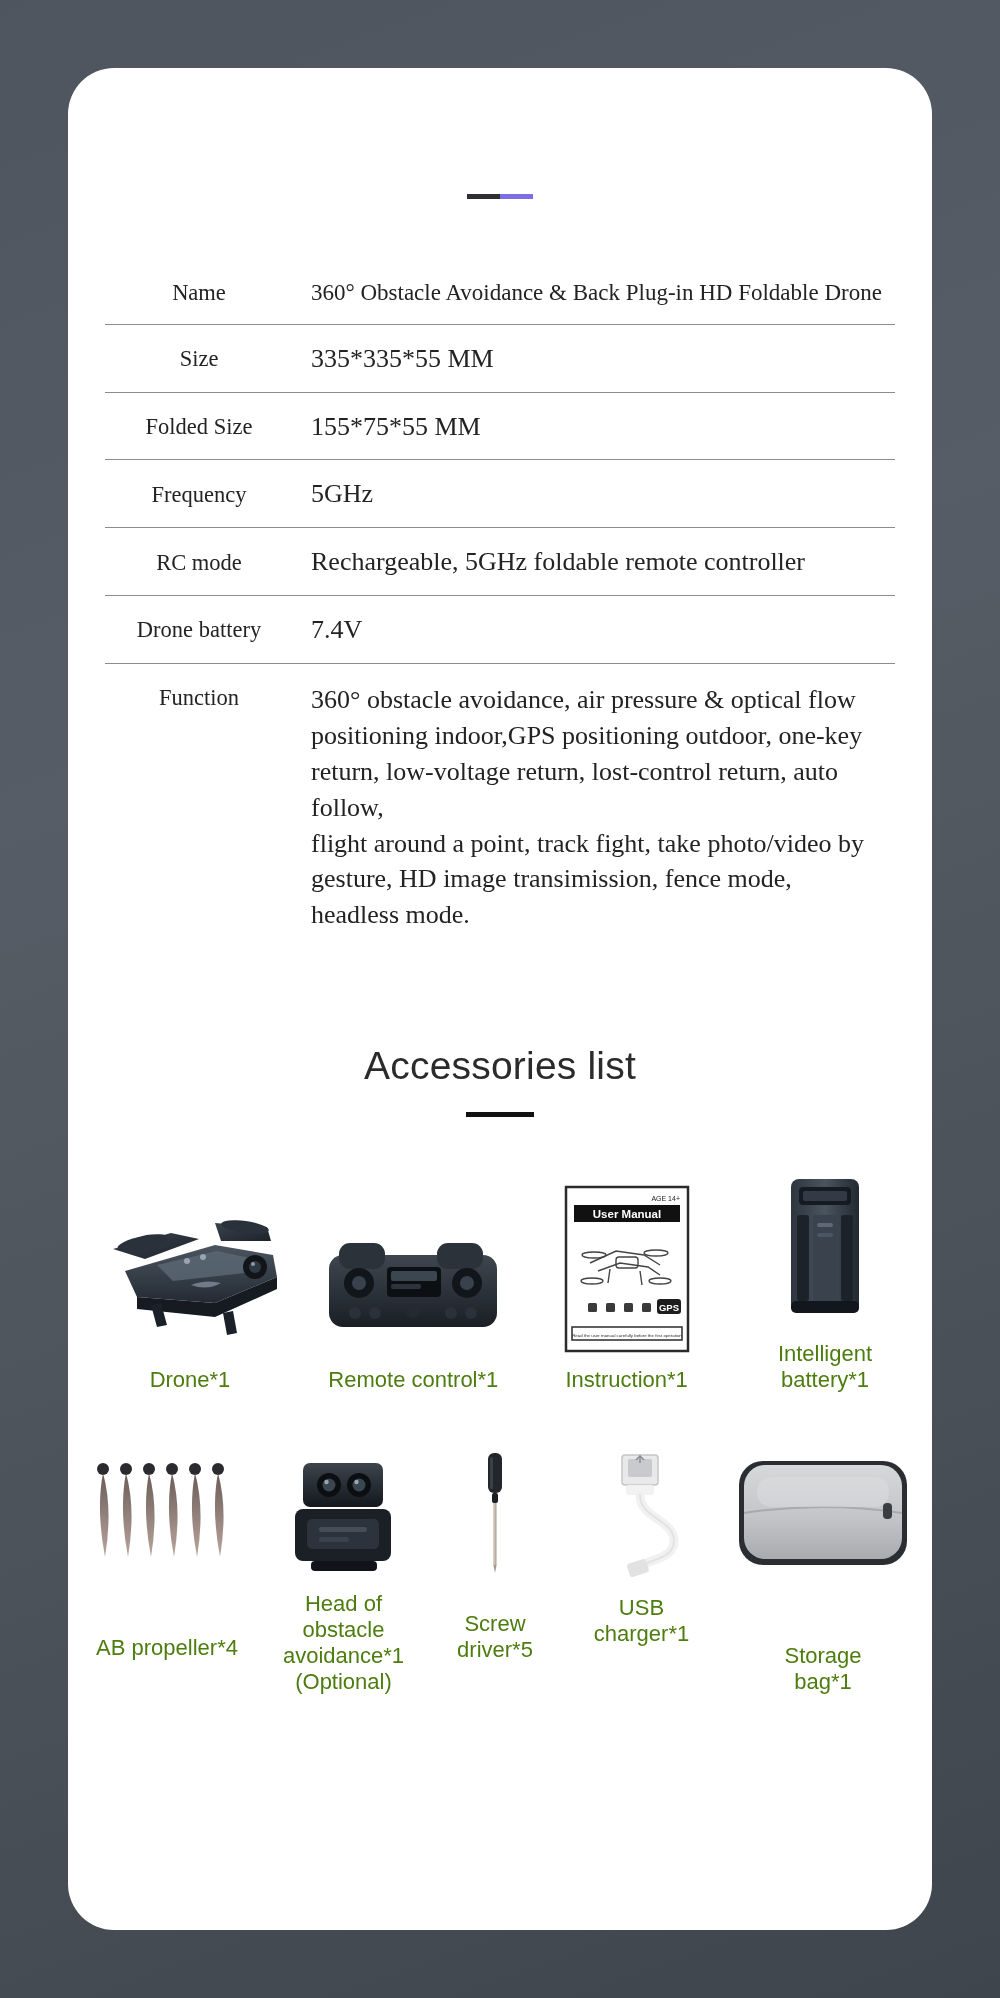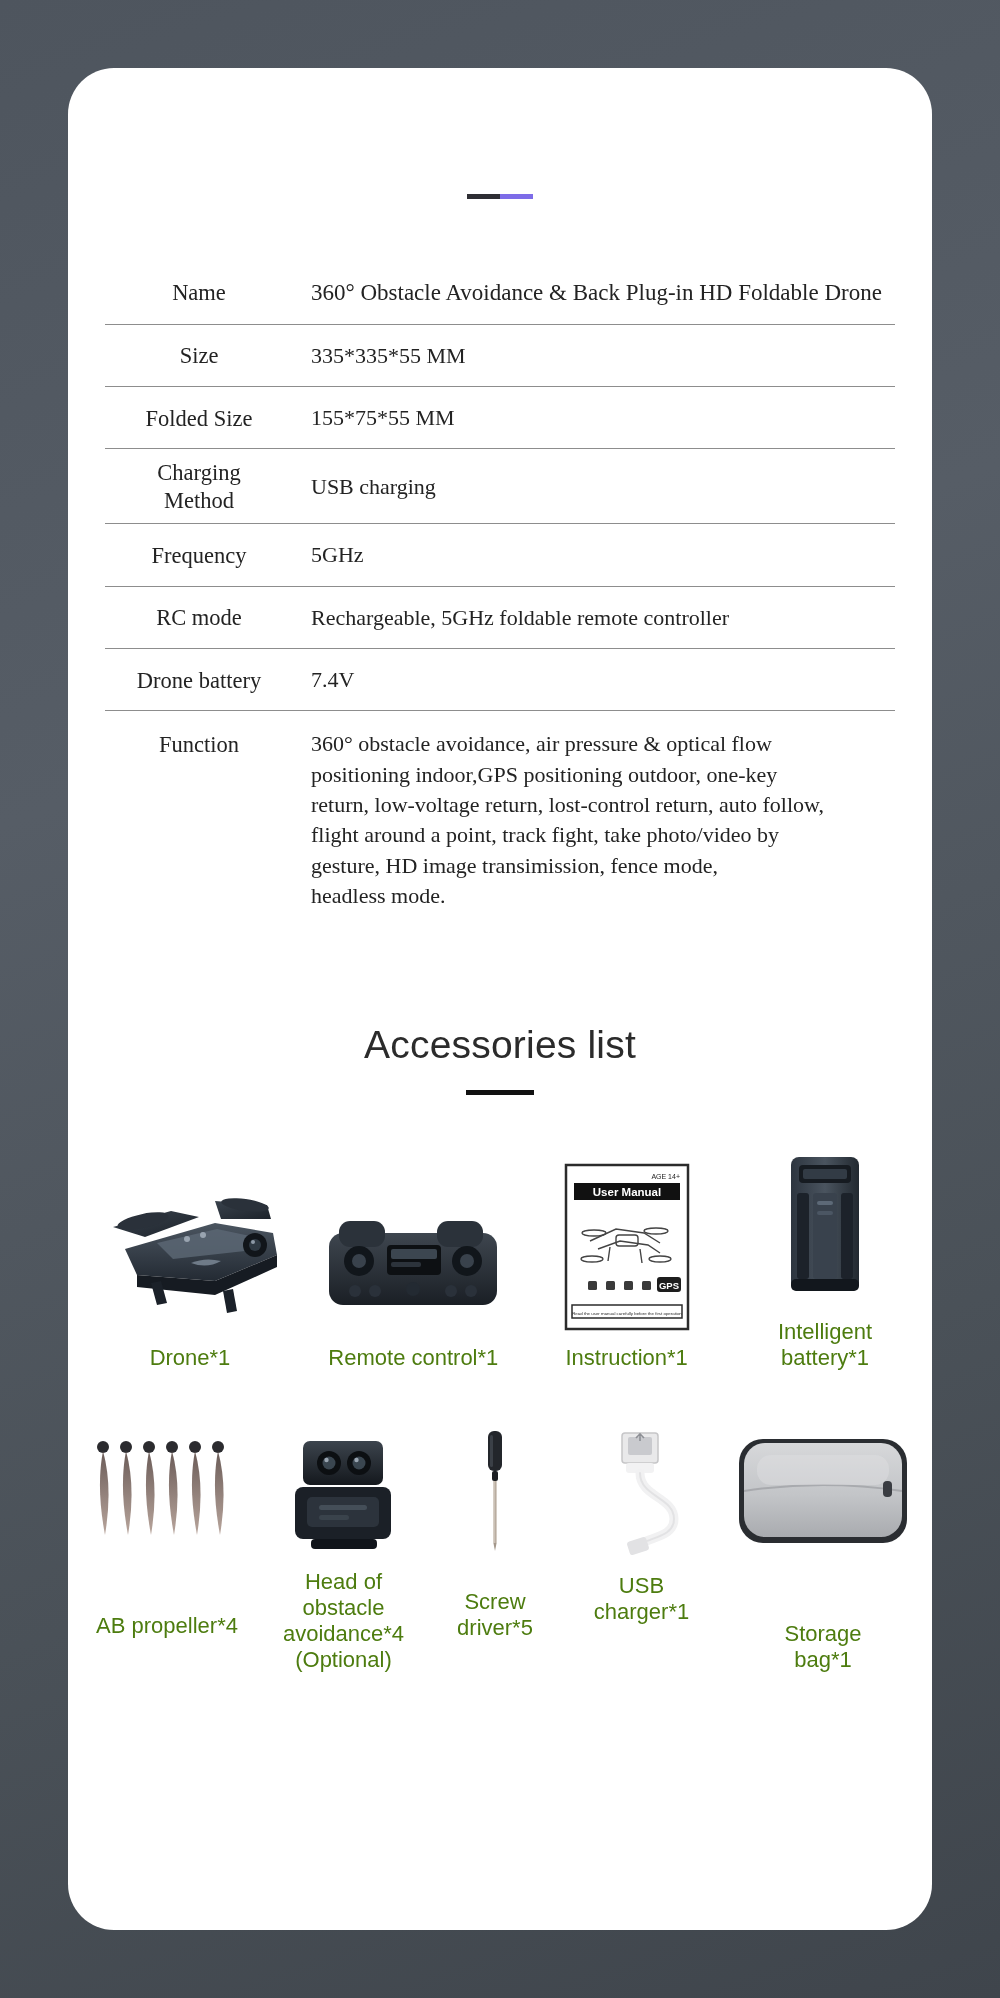--- a/index.html
+++ b/index.html
@@ -71,21 +71,21 @@
   }
   td.p-label {
     width: 180px;
     text-align: center;
     font-size: 22.5px;
     line-height: 1.22;
     padding: 16px 4px 15px 4px;
     white-space: pre-line;
   }
   td.p-value {
-    font-size: 22px;
+    font-size: 26px;
     line-height: 1.38;
     padding: 16px 0 15px 18px;
     text-align: left;
     white-space: pre-line;
   }
   tr.row-function td { vertical-align: top; }
   tr.row-function td.p-label { padding-top: 20px; }
   tr.row-function td.p-value { padding-top: 18px; padding-bottom: 24px; }
 
   
@@ -136,25 +136,20 @@
         <td class="p-label">Name</td>
         <td class="p-value" style="font-size:23px;">360° Obstacle  Avoidance &amp; Back Plug-in HD Foldable Drone</td>
       </tr>
       <tr>
         <td class="p-label">Size</td>
         <td class="p-value">335*335*55 MM</td>
       </tr>
       <tr>
         <td class="p-label">Folded Size</td>
         <td class="p-value">155*75*55 MM</td>
-      </tr>
-      <tr>
-        <td class="p-label" style="padding:10px 4px 9px 4px;">Charging
-Method</td>
-        <td class="p-value"> USB charging</td>
       </tr>
       <tr>
         <td class="p-label">Frequency</td>
         <td class="p-value">5GHz</td>
       </tr>
       <tr>
         <td class="p-label">RC mode</td>
         <td class="p-value">Rechargeable, 5GHz foldable remote controller</td>
       </tr>
       <tr>
@@ -379,21 +374,21 @@
           <circle cx="71.5" cy="25" r="2.2" fill="#9aa6b2"></circle>
           <rect x="10" y="52" width="96" height="52" rx="8" fill="#1b2027"></rect>
           <rect x="22" y="62" width="72" height="30" rx="5" fill="#2c333c"></rect>
           <rect x="34" y="70" width="48" height="5" rx="2.5" fill="#444e58"></rect>
           <rect x="34" y="80" width="30" height="5" rx="2.5" fill="#3a434c"></rect>
           <rect x="26" y="104" width="66" height="10" rx="4" fill="#10141a"></rect>
         </svg>
       </div>
       <div class="acc-caption" style="margin-top:14px;">Head of
 obstacle
-avoidance*4
+avoidance*1
 (Optional)</div>
     </div>
 
     <div class="acc-item" style="width:120px;">
       <div class="acc-art" style="height:130px;">
         <svg class="art-svg" width="40" height="128" viewBox="0 0 40 128">
           <rect x="13" y="4" width="14" height="40" rx="6" fill="#23262b"></rect>
           <rect x="15" y="8" width="3" height="32" rx="1.5" fill="#3b4047"></rect>
           <rect x="17" y="44" width="6" height="10" rx="2" fill="#1b1e22"></rect>
           <rect x="18.4" y="54" width="3.2" height="62" fill="#b9ada0"></rect>

